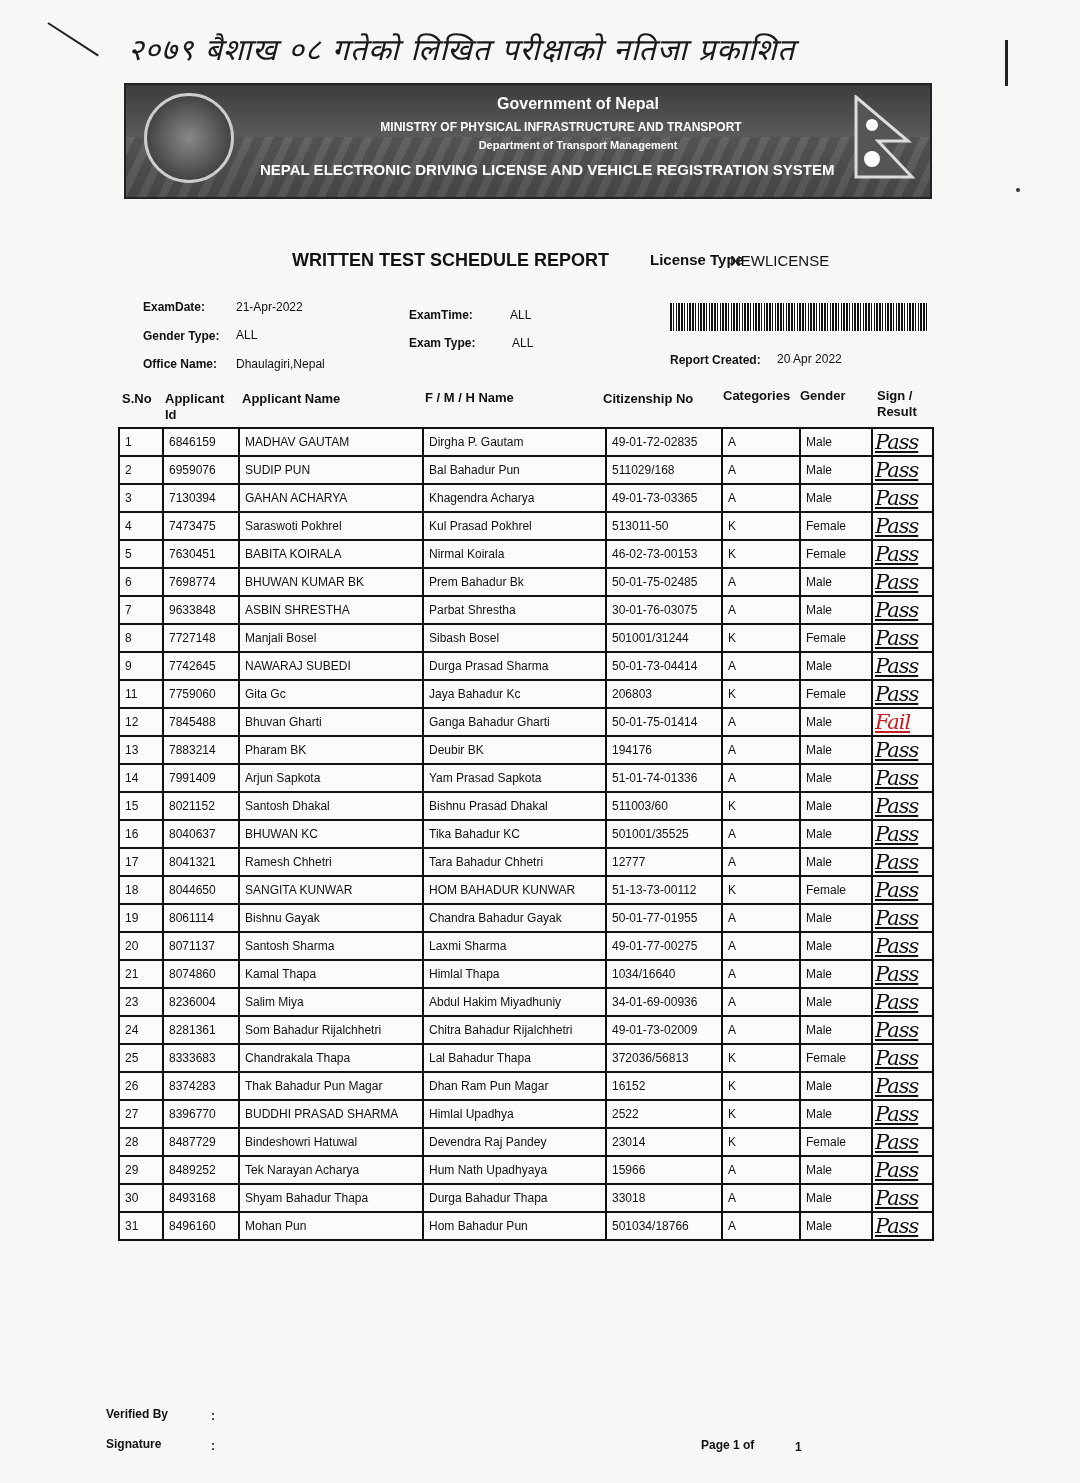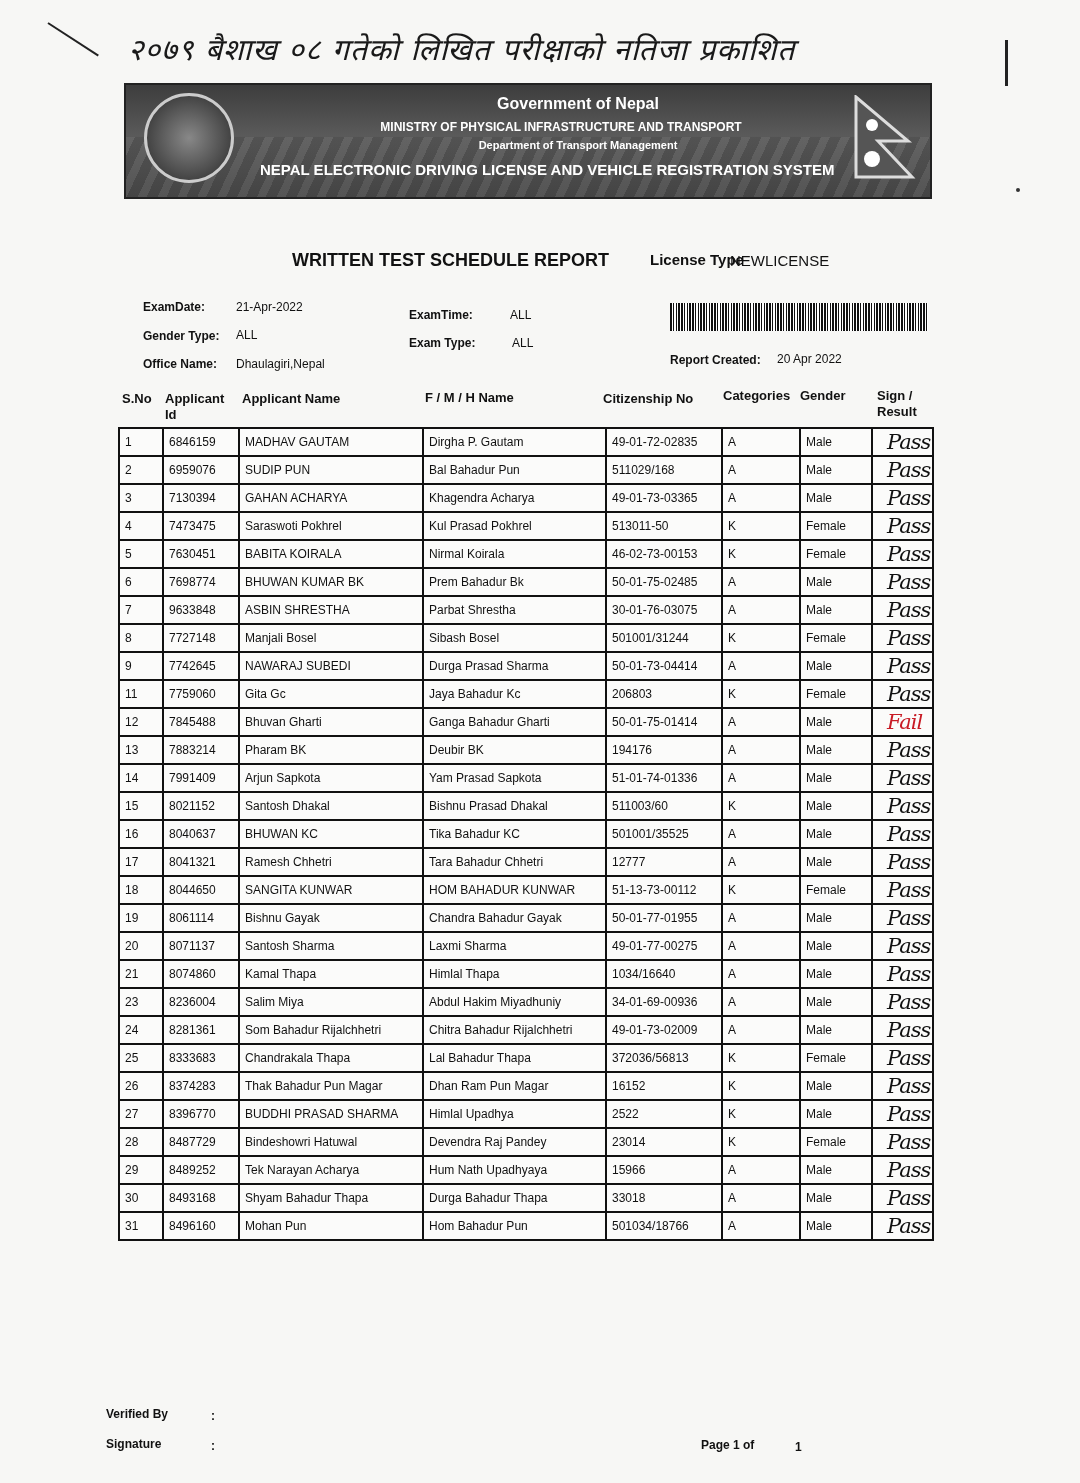--- a/index.html
+++ b/index.html
@@ -19,21 +19,21 @@
   .dot { position:absolute; left:1016px; top:188px; width:4px; height:4px; background:#333; border-radius:50%; }
   .report-title { position:absolute; left:292px; top:250px; font-size:18px; font-weight:bold; }
   .lt-label { position:absolute; left:650px; top:251px; font-size:15px; font-weight:bold; }
   .lt-value { position:absolute; left:730px; top:252px; font-size:15px; }
   .meta { position:absolute; font-size:12px; }
   .meta.b { font-weight:bold; }
   .barcode { position:absolute; left:670px; top:303px; width:258px; height:28px; background:repeating-linear-gradient(90deg,#111 0 2px,#fff 2px 3px,#111 3px 4px,#fff 4px 6px,#111 6px 7px,#fff 7px 8px,#111 8px 10px,#fff 10px 11px); }
   .hdr { position:absolute; font-size:13px; font-weight:bold; line-height:16px; }
   table.grid { position:absolute; left:118px; top:427px; width:814px; border-collapse:collapse; table-layout:fixed; }
   table.grid td { border:2px solid #111; height:26px; padding:0 0 0 5px; font-size:12px; white-space:nowrap; overflow:hidden; vertical-align:middle; background:#fbfbfa; }
-  table.grid td.res { padding:0 14px; font-family:"DejaVu Serif", serif; font-style:italic; font-size:21px; color:#111; letter-spacing:-1px; }
+  table.grid td.res { padding:0 2px; font-family:"DejaVu Serif", serif; font-style:italic; font-size:21px; color:#111; letter-spacing:-1px;text-decoration:underline; }
   table.grid td.res.fail { color:#c81b25; }
   .footer { position:absolute; font-size:12px; font-weight:bold; }
 </style>
 </head>
 <body>
 
 <div class="corner-mark"></div>
 <div class="handwritten">२०७९ बैशाख ०८ गतेको लिखित परीक्षाको नतिजा प्रकाशित</div>
 <div class="hw-bar"></div>
 

